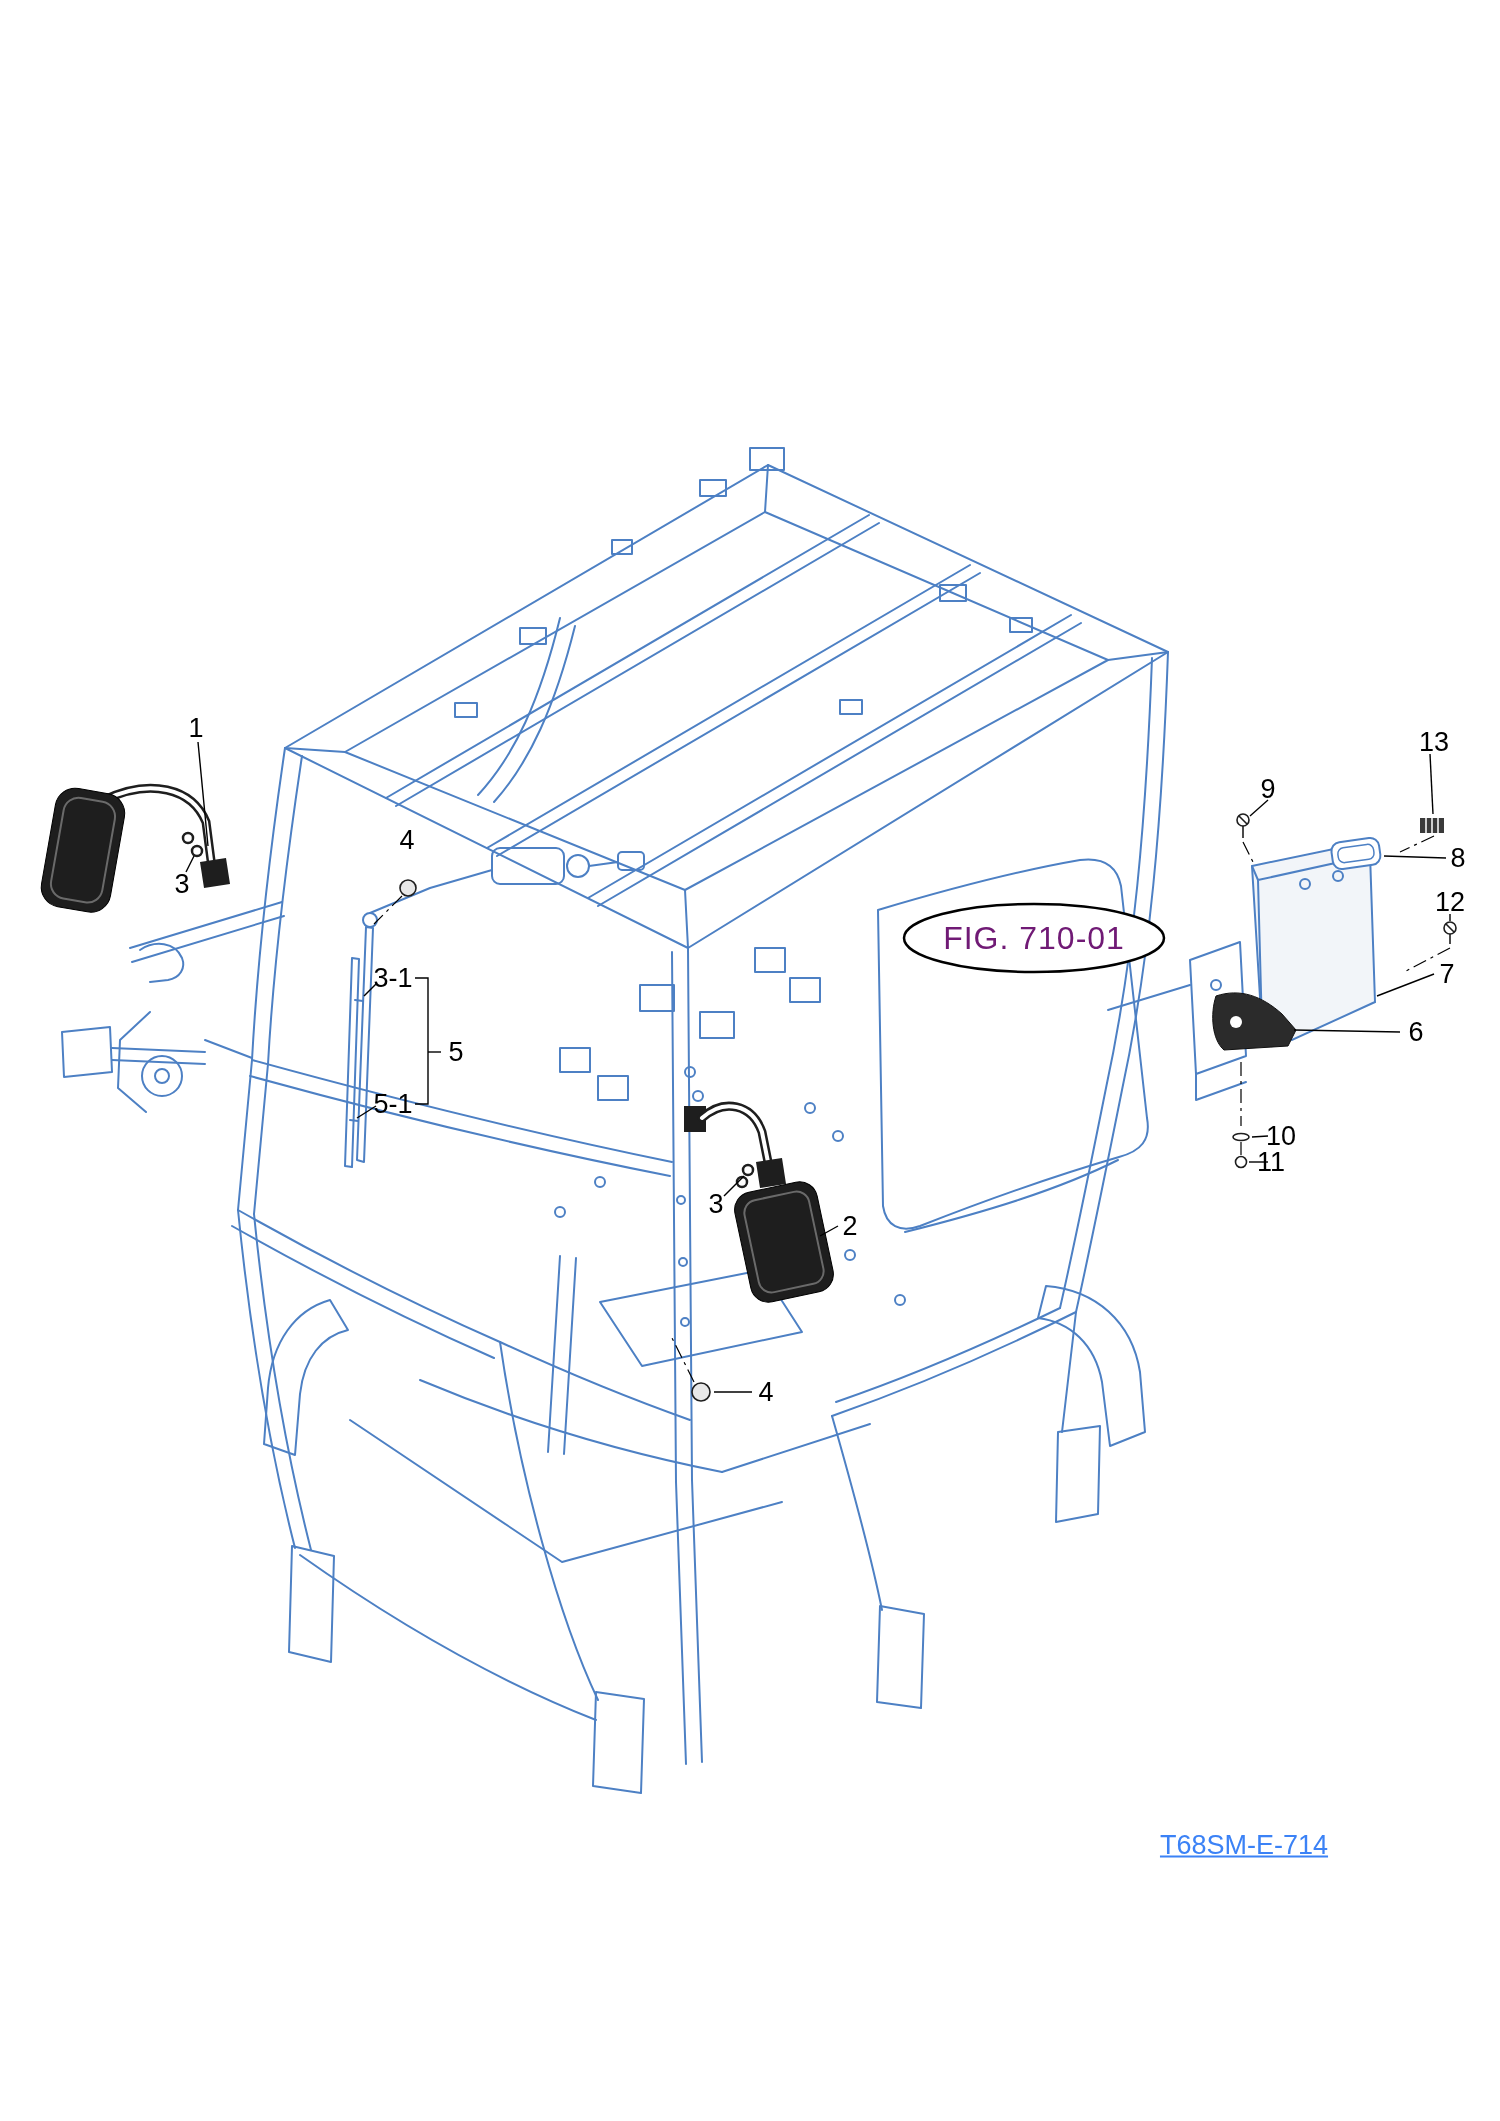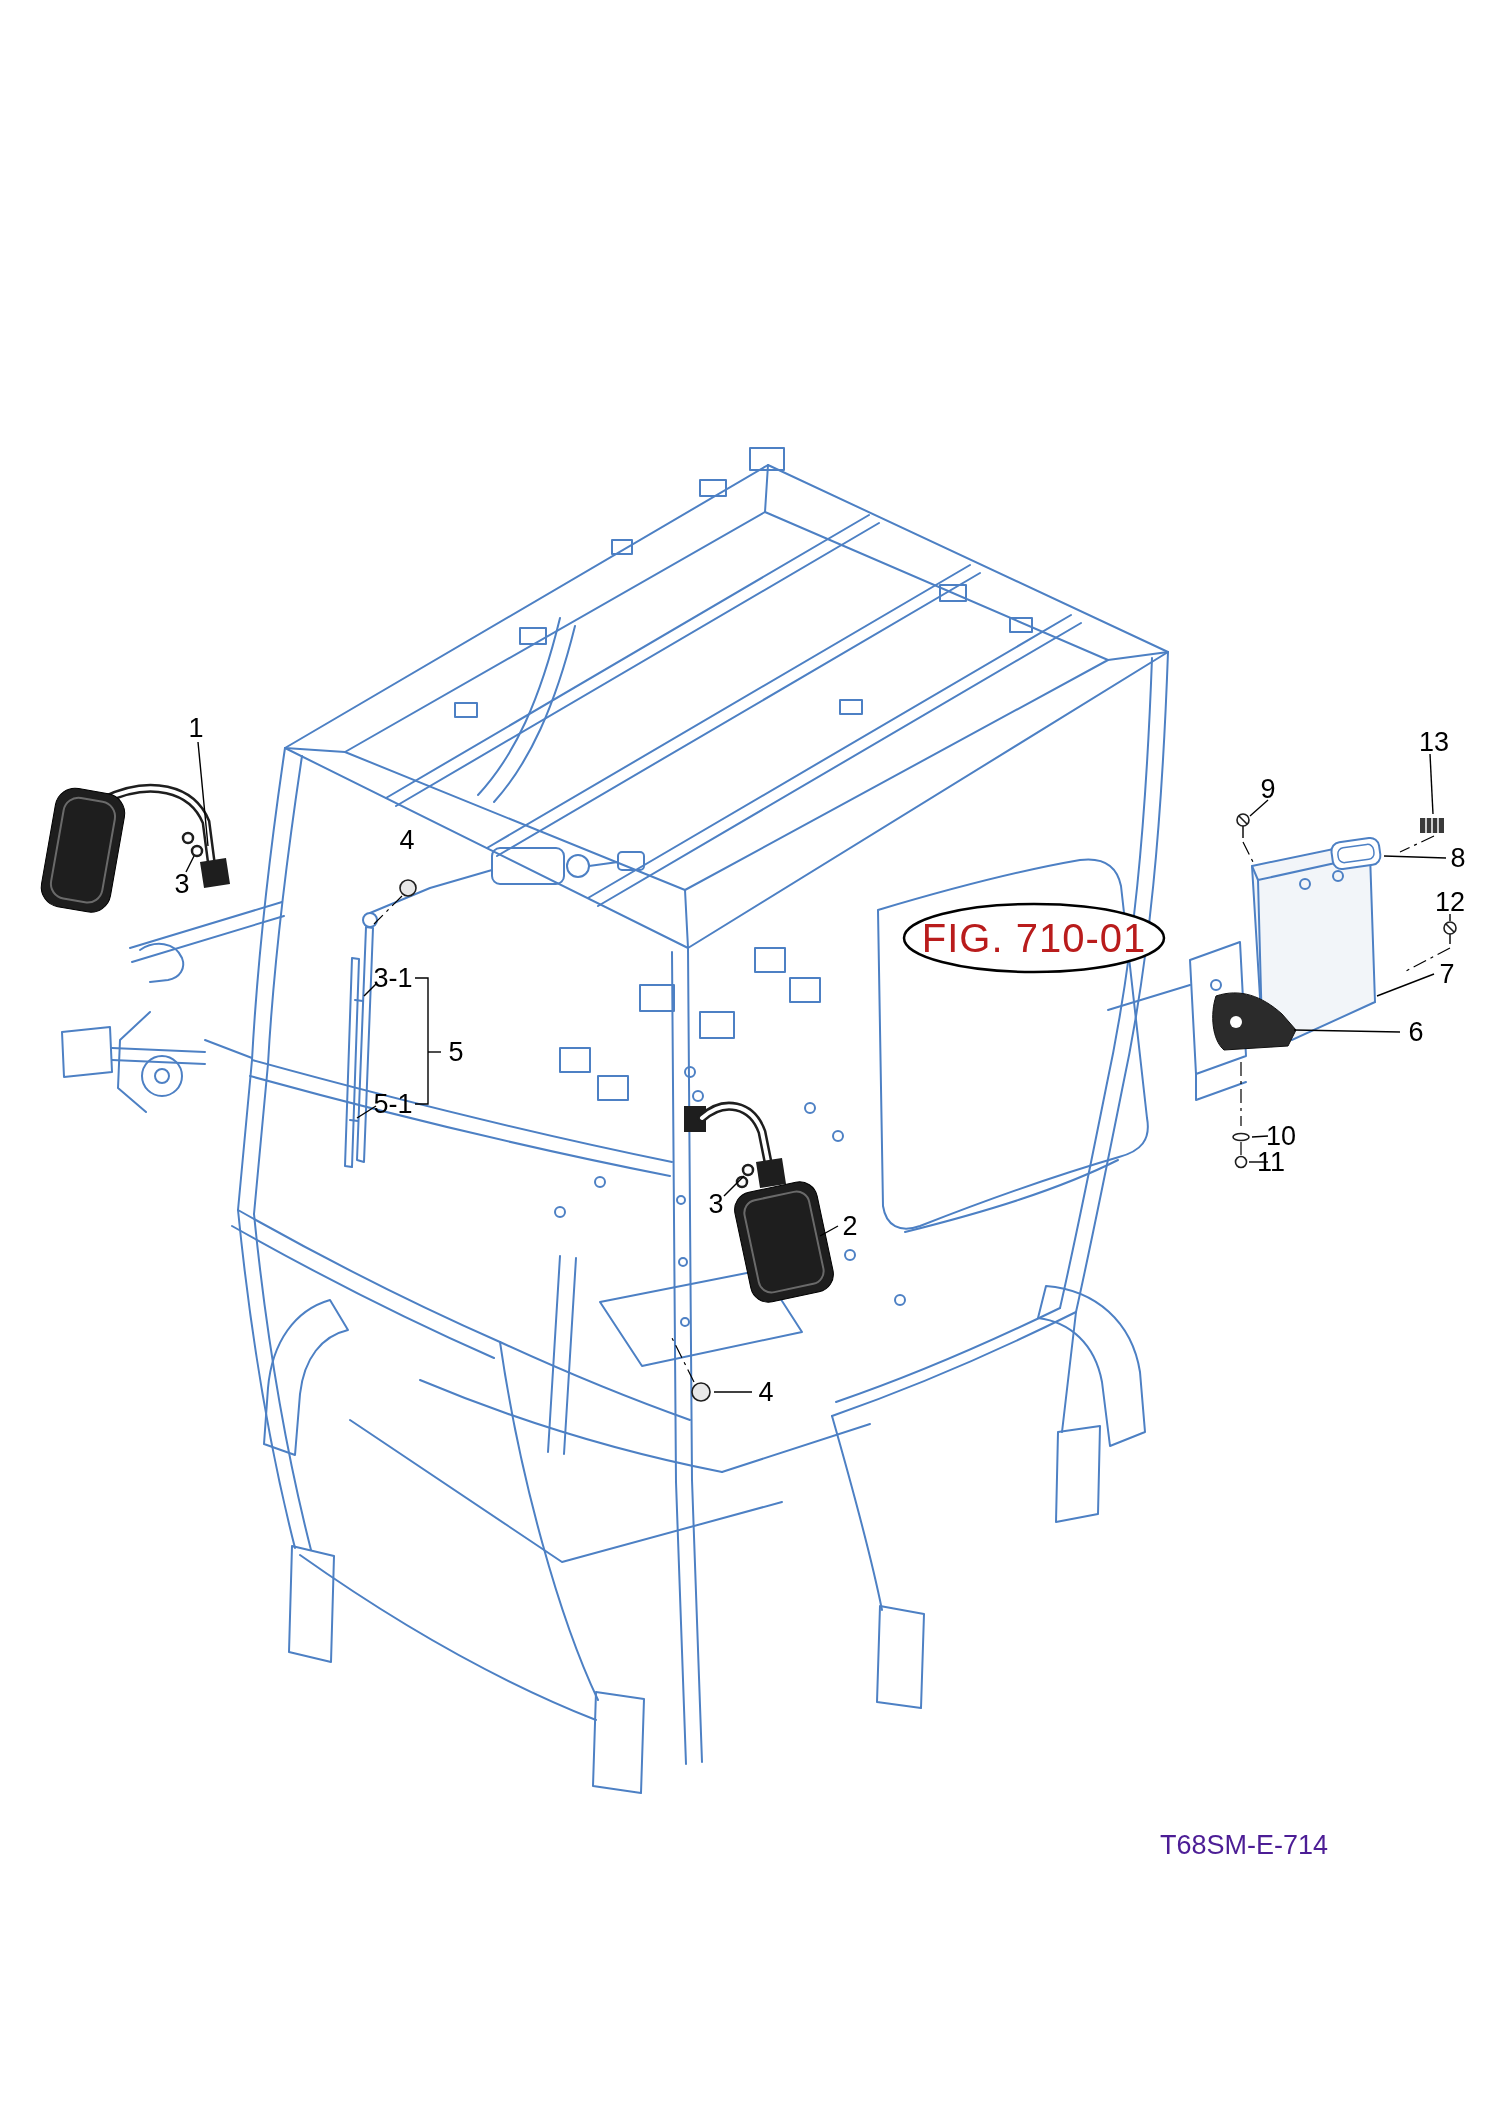--- a/index.html
+++ b/index.html
@@ -16,33 +16,34 @@
     position:absolute;
     transform:translate(-50%,-50%);
     font-size:27px;
     color:#000;
     white-space:nowrap;
     line-height:1;
   }
   .fig-label{
     position:absolute;
     transform:translate(-50%,-50%);
-    font-size:40px;
-    color:#b91c1c;
+    font-size:32px;
+    color:#701a75;
     white-space:nowrap;
     line-height:1;
     letter-spacing:1px;
   }
   .doc-code{
     position:absolute;
     transform:translate(-50%,-50%);
     font-size:27px;
-    color:#4c1d95;
+    color:#3b82f6;
     white-space:nowrap;
     line-height:1;
+    text-decoration:underline;
   }
 </style>
 </head>
 <body>
 
 <div class="stage">
 
 <svg width="1500" height="2121" viewBox="0 0 1500 2121">
 
   <g stroke="#4d80c4" stroke-width="2" fill="none" stroke-linejoin="round" stroke-linecap="round">

